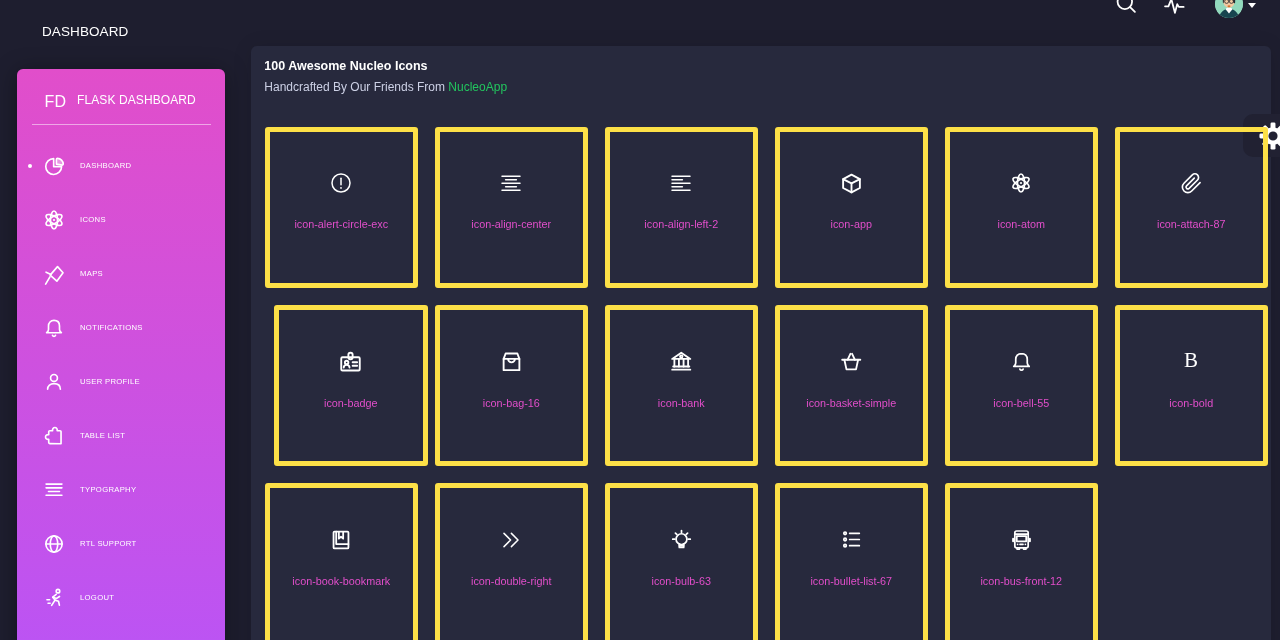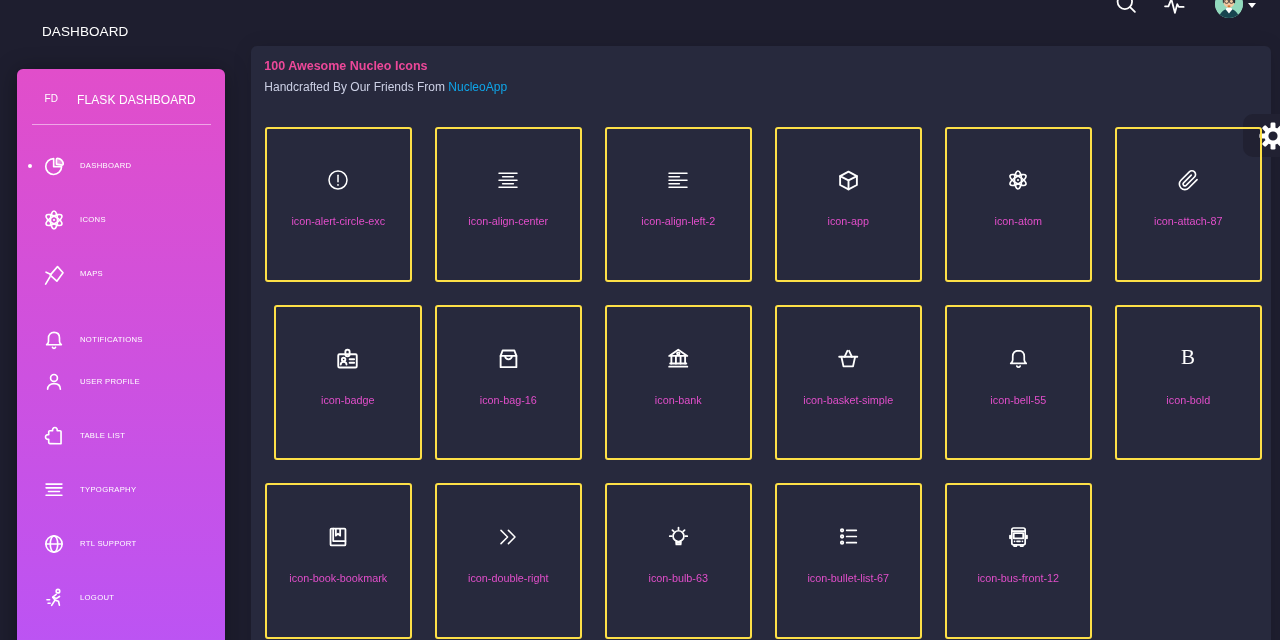--- a/index.html
+++ b/index.html
@@ -4,36 +4,36 @@
 html,body{margin:0;padding:0}
 body{width:1280px;height:640px;overflow:hidden;background:#1e1e2f;
  font-family:"Liberation Sans",sans-serif;position:relative}
 .abs{position:absolute}
 
 .navtitle{position:absolute;left:42px;top:24px;color:#fff;font-size:13.5px;letter-spacing:.1px}
 
 .sidebar{position:absolute;left:17px;top:69px;width:207.5px;height:601px;border-radius:6px;
  background:linear-gradient(180deg,#e14eca 0%,#ba54f5 100%);
  box-shadow:0 2px 22px 0 rgba(0,0,0,.35)}
-.brandmini{position:absolute;left:27.5px;top:92px;color:#fff;font-size:10px;letter-spacing:.2px}
+.brandmini{position:absolute;left:27.5px;top:92px;color:#fff;font-size:16px;letter-spacing:.2px}
 .brand{position:absolute;left:60px;top:92px;color:#fff;font-size:12px;letter-spacing:.1px}
 .sdiv{position:absolute;left:15px;top:54.5px;width:179px;height:1px;background:rgba(255,255,255,.5)}
 .nitem{position:absolute;left:0;width:100%;height:54px}
 .nicon{position:absolute;left:25.5px;top:50%;margin-top:-11px}
 .nlabel{position:absolute;left:63px;top:50%;margin-top:-5px;color:#fff;font-size:7.7px;
  letter-spacing:.3px;font-weight:400}
 .ndot{position:absolute;left:10.5px;top:50%;margin-top:-2.4px;width:4.8px;height:4.8px;
  border-radius:50%;background:#fff}
 
 .card{position:absolute;left:251px;top:46px;width:1019.5px;height:614px;border-radius:6px;
  background:#27293d;box-shadow:0 1px 20px 0 rgba(0,0,0,.1)}
-.ctitle{position:absolute;left:13.3px;top:13px;color:#ec4899;font-size:12.5px;font-weight:bold;letter-spacing:0}
+.ctitle{position:absolute;left:13.3px;top:13px;color:#ffffff;font-size:12.5px;font-weight:bold;letter-spacing:0}
 .csub{position:absolute;left:13.3px;top:33.5px;color:#ccd0e5;font-size:12px}
-.csub a{color:#0ea5e9;text-decoration:none}
-.tile{position:absolute;width:143.5px;height:151.5px;border:2px solid #fde047;border-radius:3px}
+.csub a{color:#22c55e;text-decoration:none}
+.tile{position:absolute;width:143.5px;height:151.5px;border:5px solid #fde047;border-radius:3px}
 .ti{position:absolute;left:0;width:100%;top:51.5px;text-align:center}
 .ti svg{display:inline-block}
 .tl{position:absolute;left:0;width:100%;top:86.8px;text-align:center;color:#e14eca;font-size:10.8px}
 
 .gearbtn{position:absolute;left:1242.5px;top:113.7px;width:37.5px;height:43.5px;
  background:#212132;border-radius:10px 0 0 10px;z-index:1}
 .tile{z-index:2}
 </style></head>
 <body>
 <div class="navtitle">DASHBOARD</div>
@@ -79,21 +79,21 @@
       <div class="nlabel">ICONS</div>
     </div>
 <div class="nitem" style="top:178px">
       <div class="nicon"><svg width="22" height="22" viewBox="0 0 20 20" fill="none" stroke="#fff" stroke-width="1.5" stroke-linecap="round" stroke-linejoin="round">
           <path d="M13.2 3.3 18.2 8.9 12.6 16.5 6.5 11Z"></path>
           <path d="M6.3 12.6 2.4 19.2"></path>
           <path d="M2.8 8.3 7.3 10.4"></path>
         </svg></div>
       <div class="nlabel">MAPS</div>
     </div>
-<div class="nitem" style="top:244px">
+<div class="nitem" style="top:232px">
       <div class="nicon"><svg width="22" height="22" viewBox="0 0 20 20" fill="none" stroke="#fff" stroke-width="1.5" stroke-linecap="round" stroke-linejoin="round">
           <path d="M10 3.1c-3.1 0-5 2.1-5 5v3.3c0 1.3-.7 2.1-1.7 2.9h13.4c-1-.8-1.7-1.6-1.7-2.9V8.1c0-2.9-1.9-5-5-5Z"></path>
           <path d="M8.6 16.6a1.5 1.5 0 0 0 2.8 0"></path>
         </svg></div>
       <div class="nlabel">NOTIFICATIONS</div>
     </div>
 <div class="nitem" style="top:286px">
       <div class="nicon"><svg width="22" height="22" viewBox="0 0 20 20" fill="none" stroke="#fff" stroke-width="1.5" stroke-linecap="round" stroke-linejoin="round">
           <circle cx="10" cy="6.3" r="3.1"></circle>
           <path d="M4.2 16.6c0-3.3 2.5-5.1 5.8-5.1s5.8 1.8 5.8 5.1"></path>

